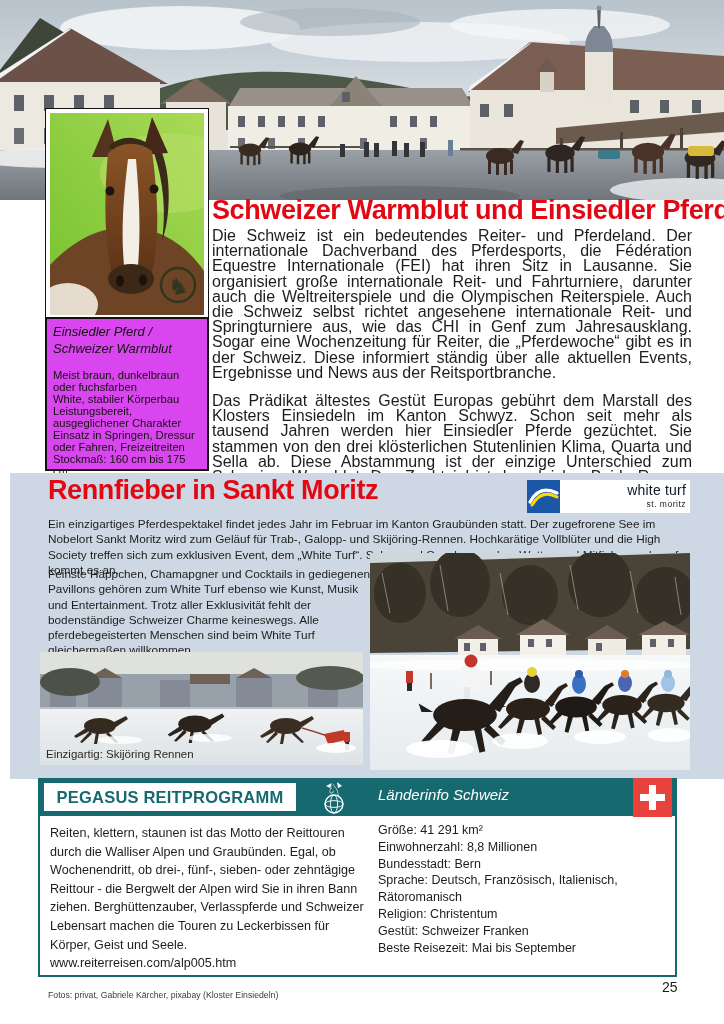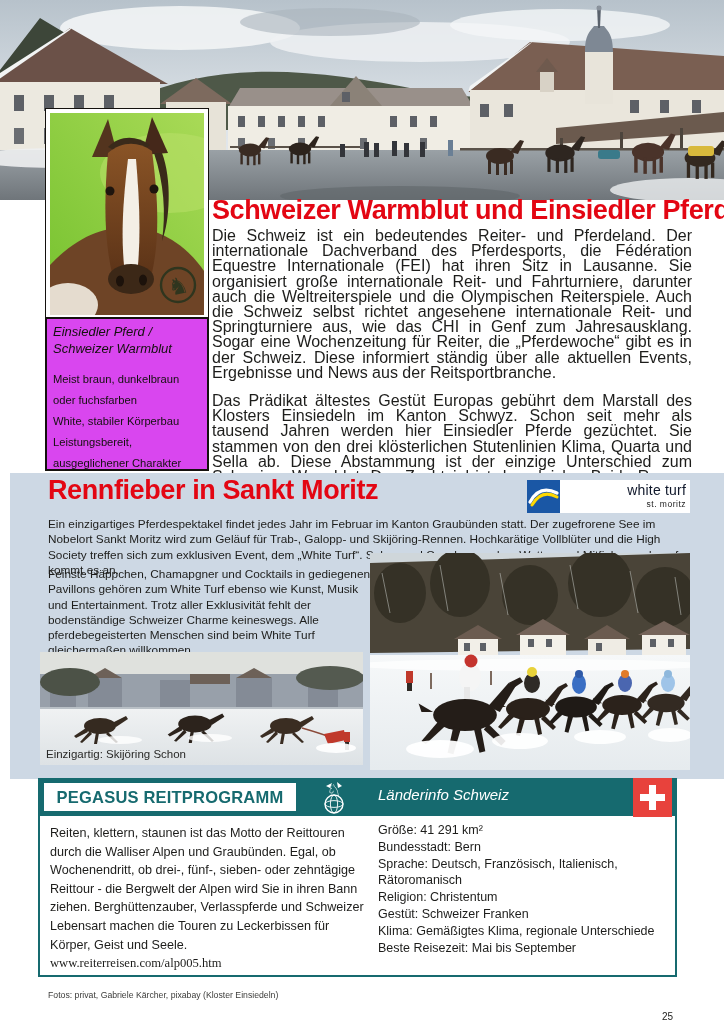--- a/index.html
+++ b/index.html
@@ -9,21 +9,21 @@
 
   
   .hero{left:0;top:0;width:724px;height:200px;overflow:hidden;}
 
   
   .portrait-frame{left:45px;top:108px;width:154px;height:202px;background:#ffffff;
       border:1px solid #14110e;padding:4px;}
   .breed-box{left:45px;top:317px;width:148px;height:140px;background:#d946ef;
       border:2px solid #14110e;padding:5px 6px;}
   .breed-title{font-style:italic;font-size:13px;line-height:16.5px;color:#14110e;}
-  .breed-line{font-size:11.2px;line-height:21px;color:#14110e;}
+  .breed-line{font-size:11.2px;line-height:12px;color:#14110e;}
 
   
   .headline{color:#e30613;font-weight:bold;font-size:27px;letter-spacing:-0.4px;
       line-height:25px;white-space:nowrap;}
   .article-p{width:480px;font-size:16px;line-height:15.2px;text-align:justify;margin:0 0 13px 0;}
 
   
   .moritz{left:10px;top:473px;width:714px;height:306px;background:#cdd8e4;}
   .moritz-p{font-size:11.8px;line-height:15.3px;color:#1d1d1b;margin:0;}
   .wt-logo{left:517px;top:7px;width:163px;height:33px;background:#ffffff;display:flex;align-items:stretch;}
@@ -38,25 +38,25 @@
   .infobox{left:38px;top:778px;width:639px;height:199px;border:2px solid #166a6f;background:#ffffff;box-sizing:border-box;}
   .info-header{position:absolute;left:-2px;top:-2px;width:639px;height:38px;background:#166a6f;}
   .program-box{position:absolute;left:6px;top:5px;width:252px;height:28px;background:#ffffff;
       display:flex;align-items:center;justify-content:center;}
   .program-title{color:#166a6f;font-weight:bold;font-size:16.5px;letter-spacing:0.2px;white-space:nowrap;}
   .country-title{position:absolute;left:340px;top:8px;color:#ffffff;font-style:italic;font-size:15px;}
   .flag{position:absolute;right:5px;top:0;width:39px;height:39px;background:#e8423c;}
   .flag .v{position:absolute;left:16px;top:7px;width:7px;height:25px;background:#ffffff;}
   .flag .h{position:absolute;left:7px;top:16px;width:25px;height:7px;background:#ffffff;}
   .info-left{position:absolute;left:10px;top:44px;width:316px;font-size:12.6px;line-height:18.6px;color:#1d1d1b;}
-  .info-url{position:absolute;left:10px;top:176px;font-size:12.6px;color:#1d1d1b;font-family:Liberation Serif, serif;}
+  .info-url{position:absolute;left:10px;top:176px;font-size:12.6px;color:#1d1d1b;}
   .info-right{position:absolute;left:338px;top:42px;width:300px;font-size:12.5px;line-height:16.8px;color:#1d1d1b;}
 
   .credits{left:48px;top:990px;font-size:8.7px;color:#3c3c3a;}
-  .pageno{left:662px;top:1011px;font-size:10px;color:#1d1d1b;text-align:right;}
+  .pageno{left:662px;top:979px;font-size:14px;color:#1d1d1b;text-align:right;}
 </style>
 </head>
 <body>
 
 <div class="page">
 
   <div class="abs hero">
     <svg width="724" height="200" viewBox="0 0 724 200">
       <defs>
         <linearGradient id="sky" x1="0" y1="0" x2="0" y2="1">
@@ -305,21 +305,21 @@
             <use href="#trotter" transform="translate(246,74)"></use>
           </g>
         <path d="M262,76 C276,80 288,84 298,88" stroke="#8a4a3a" stroke-width="1.4" fill="none"></path>
         <polygon points="284,82 304,78 306,88 288,92" fill="#c0392b"></polygon>
         <rect x="304" y="80" width="6" height="10" fill="#c0392b"></rect>
         <rect x="305" y="90" width="4" height="8" fill="#2e2a26"></rect>
         <ellipse cx="80" cy="88" rx="22" ry="4" fill="#ffffff" opacity="0.8"></ellipse>
         <ellipse cx="170" cy="86" rx="22" ry="4" fill="#ffffff" opacity="0.8"></ellipse>
         <ellipse cx="296" cy="96" rx="20" ry="5" fill="#ffffff" opacity="0.9"></ellipse>
       </svg>
-      <div class="ski-caption">Einzigartig: Skijöring Schon</div>
+      <div class="ski-caption">Einzigartig: Skijöring Rennen</div>
     </div>
 
     <div class="abs photo" style="left:360px;top:80px;width:320px;height:217px;">
       <svg width="320" height="217" viewBox="0 0 320 217">
         <defs>
           <linearGradient id="racesnow" x1="0" y1="0" x2="0" y2="1">
             <stop offset="0" stop-color="#f6f8f9"></stop>
               <stop offset="1" stop-color="#e6ebee"></stop>
           </linearGradient>
           <g id="racer">
@@ -434,24 +434,24 @@
           <div class="v"></div>
           <div class="h"></div>
         </div>
     </div>
 
     <div class="info-left">Reiten, klettern, staunen ist das Motto der Reittouren durch die Walliser Alpen und Graubünden. Egal, ob Wochenendritt, ob drei-, fünf-, sieben- oder zehntägige Reittour - die Bergwelt der Alpen wird Sie in ihren Bann ziehen. Berghüttenzauber, Verlasspferde und Schweizer Lebensart machen die Touren zu Leckerbissen für Körper, Geist und Seele.</div>
     <div class="info-url">www.reiterreisen.com/alp005.htm</div>
 
     <div class="info-right">
       <div>Größe: 41 291 km²</div>
+      <div>Einwohnerzahl: 8,8 Millionen</div>
       <div>Bundesstadt: Bern</div>
       <div>Sprache: Deutsch, Französisch, Italienisch, Rätoromanisch</div>
       <div>Religion: Christentum</div>
       <div>Gestüt: Schweizer Franken</div>
-      <div>Klima: Gemäßigtes Klima, regionale Unterschiede</div>
       <div>Beste Reisezeit: Mai bis September</div>
     </div>
   </div>
 
   <div class="abs credits">Fotos: privat, Gabriele Kärcher, pixabay (Kloster Einsiedeln)</div>
   <div class="abs pageno">25</div>
 </div>
 
 </body></html>

